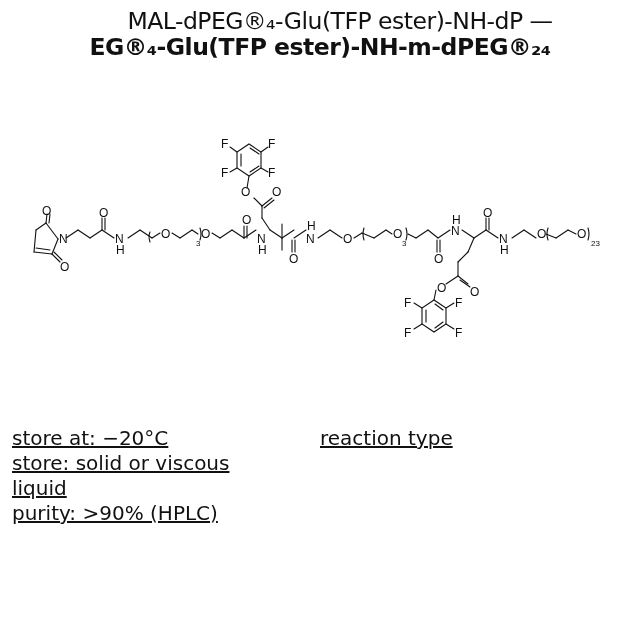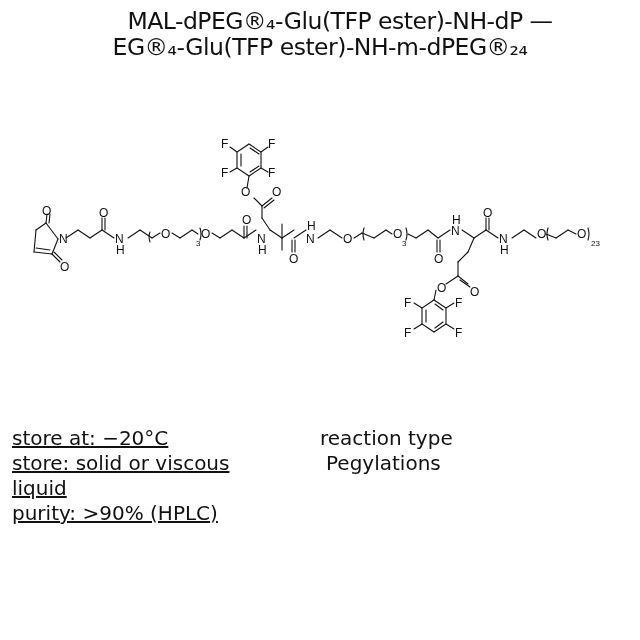--- a/index.html
+++ b/index.html
@@ -1,27 +1,27 @@
 <!DOCTYPE html>
 <html><head>
   <meta charset="utf-8">
   <style>
     html, body { margin: 0; padding: 0; background: #ffffff; }
     body { width: 640px; height: 640px; position: relative; overflow: hidden; font-family: "DejaVu Sans", sans-serif; color: #111; }
     .title { position: absolute; left: 0; top: 8px; width: 640px; text-align: center; font-family: "DejaVu Sans", sans-serif; font-size: 23.5px; line-height: 26px; color: #111; letter-spacing: -0.5px; }
     .title .line { display: block; white-space: nowrap; }
     .title .l1 { padding-left: 40px; }
-    .title .l2 { padding-left: 0px; }
+    .title .l2 { padding-left: 0px; font-weight: bold; }
     .structure { position: absolute; left: 0; top: 100px; width: 640px; height: 260px; }
     .structure svg text { font-family: "Liberation Sans", sans-serif; font-size: 12px; fill: #111; }
     .structure svg text.sub { font-size: 8px; }
     .props { position: absolute; left: 12px; top: 426px; font-size: 20px; line-height: 25px; color: #111; }
     .props div { white-space: nowrap; text-decoration: underline; }
     .reaction { position: absolute; left: 320px; top: 426px; font-size: 20px; line-height: 25px; color: #111; }
-    .reaction div { white-space: nowrap; }
+    .reaction div { white-space: nowrap; text-decoration: underline; }
     .reaction .val { padding-left: 6px; }
   </style>
 </head>
 <body>
 
 <div class="title">
   <span class="line l1">MAL-dPEG®₄-Glu(TFP ester)-NH-dP —</span>
   <span class="line l2">EG®₄-Glu(TFP ester)-NH-m-dPEG®₂₄</span>
 </div>
 
@@ -178,14 +178,13 @@
 
 <div class="props">
   <div>store at: −20°C</div>
   <div>store: solid or viscous</div>
   <div>liquid</div>
   <div>purity: &gt;90% (HPLC)</div>
 </div>
 
 <div class="reaction">
   <div>reaction type</div>
-  <div class="val">Pegylations</div>
 </div>
 
 </body></html>

